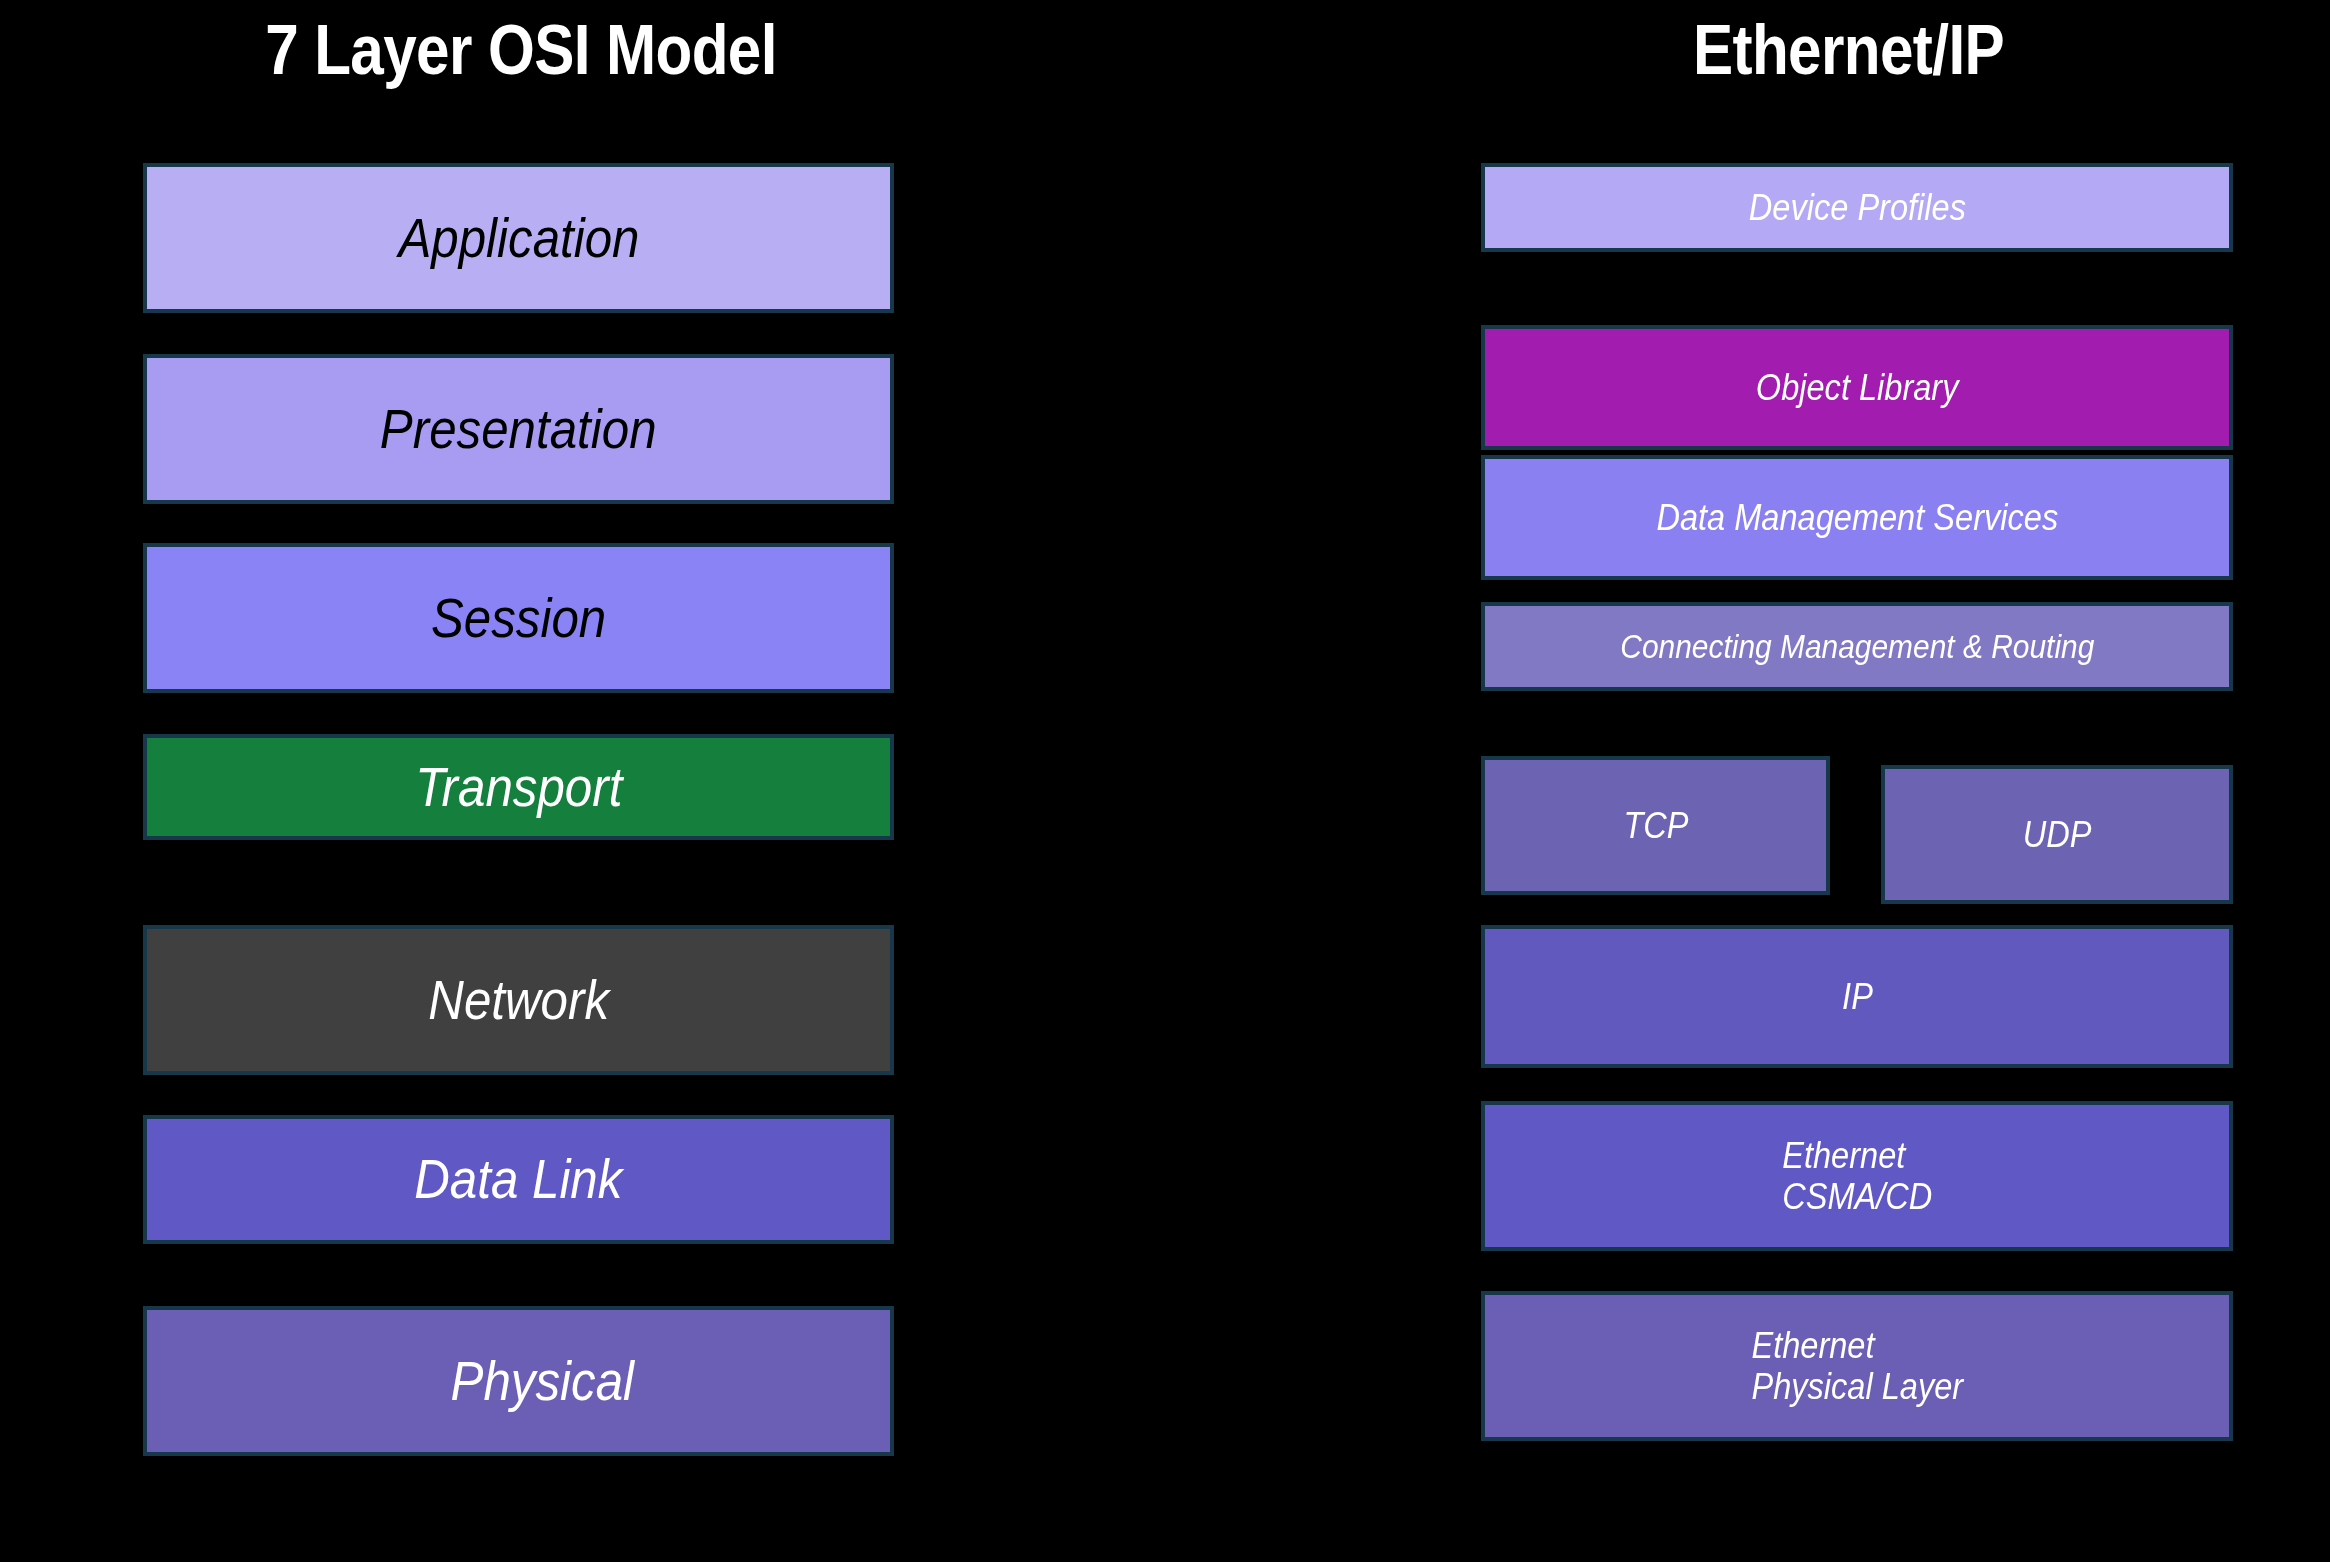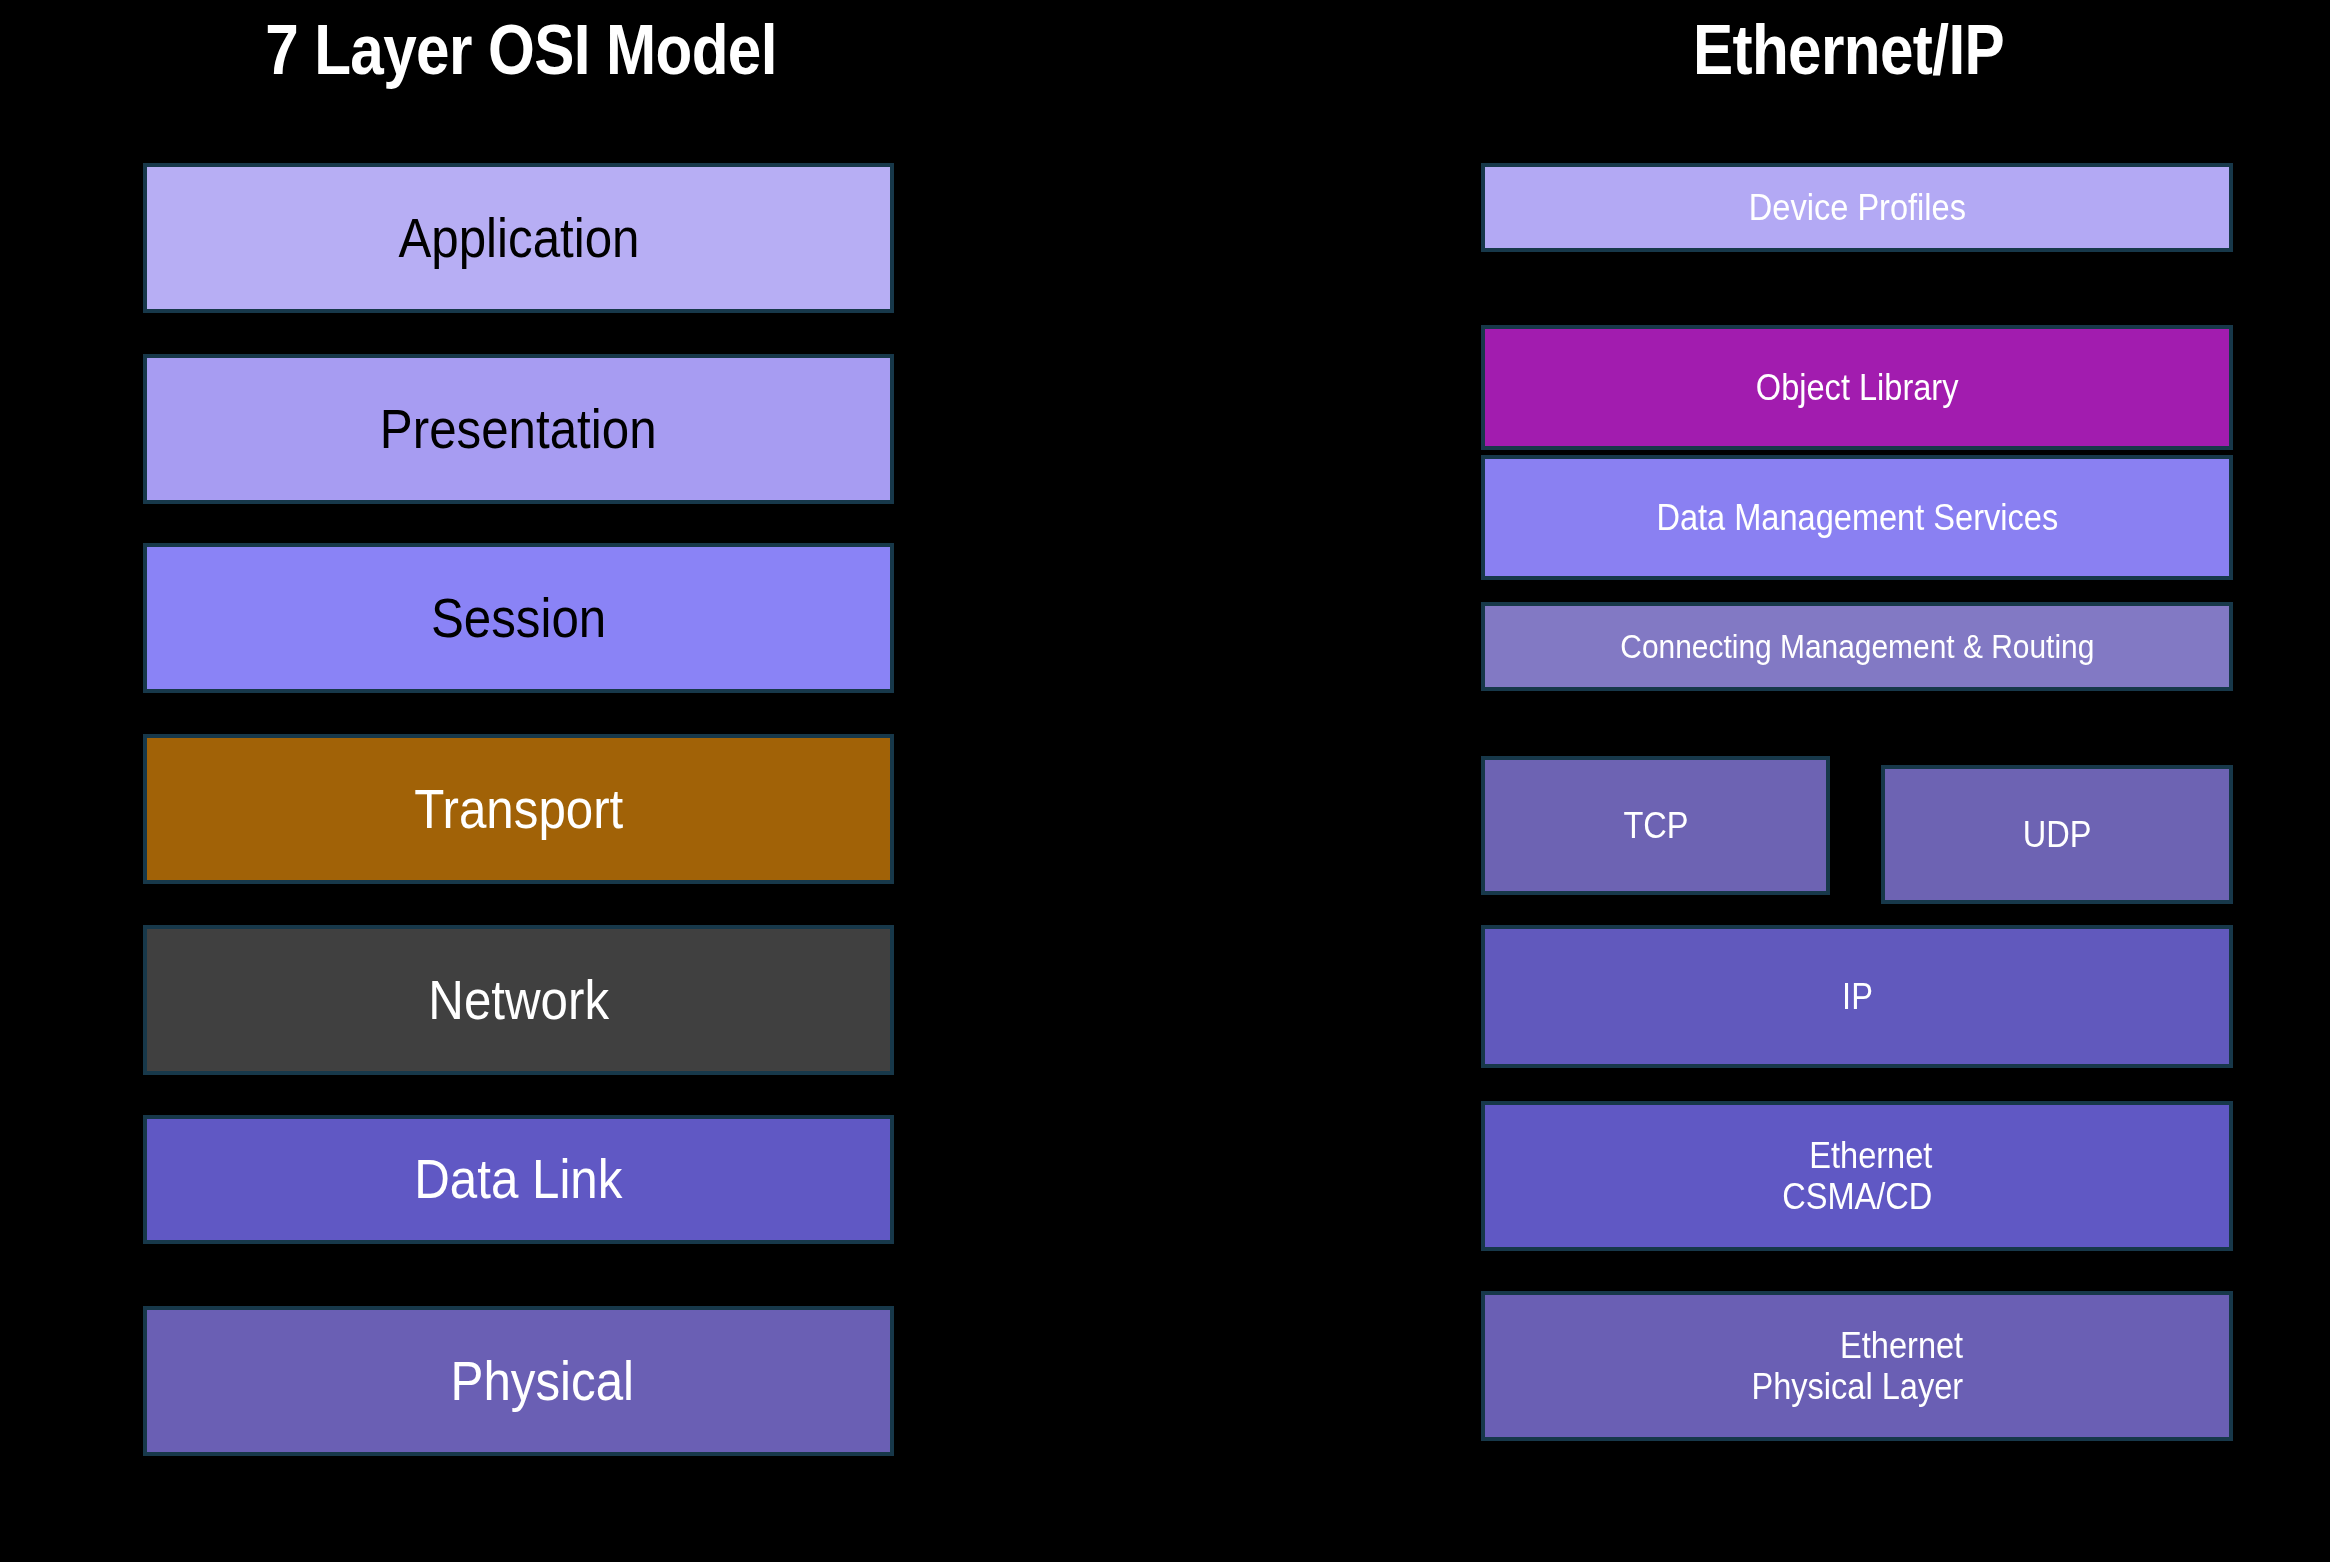--- a/index.html
+++ b/index.html
@@ -45,21 +45,22 @@
   #col-ethip   { left: 1481px; top: 163px;  width: 752px; }
 
   
   .layer-box {
     position: absolute;
     box-sizing: border-box;
     border: 4.4px solid #17384a;
     display: flex;
     align-items: center;
     justify-content: center;
-    text-align: right;
+    text-align: left;
+    font-style: italic;
   }
   .layer-label {
     display: block;
     line-height: 1.12;
     white-space: pre-line;
     transform: scaleX(0.88);
     font-weight: normal;
   }
 
   
@@ -80,21 +81,21 @@
   <div class="column" id="col-osi">
       <div class="layer-box osi" style="top: 0px; left: 0px; width: 751px; height: 150px; background: rgb(183, 174, 244); border-color: rgb(23, 56, 74);">
         <span class="layer-label" style="color: rgb(0, 0, 0);">Application</span>
       </div>
       <div class="layer-box osi" style="top: 191px; left: 0px; width: 751px; height: 150px; background: rgb(167, 156, 242); border-color: rgb(23, 56, 74);">
         <span class="layer-label" style="color: rgb(0, 0, 0);">Presentation</span>
       </div>
       <div class="layer-box osi" style="top: 380px; left: 0px; width: 751px; height: 150px; background: rgb(138, 131, 246); border-color: rgb(23, 56, 74);">
         <span class="layer-label" style="color: rgb(0, 0, 0);">Session</span>
       </div>
-      <div class="layer-box osi" style="top: 571px; left: 0px; width: 751px; height: 150px; background: #a16207; border-color: rgb(23, 56, 74);">
+      <div class="layer-box osi" style="top: 571px; left: 0px; width: 751px; height: 106px; background: #15803d; border-color: rgb(23, 56, 74);">
         <span class="layer-label" style="color: rgb(255, 255, 255);">Transport</span>
       </div>
       <div class="layer-box osi" style="top: 762px; left: 0px; width: 751px; height: 150px; background: #404040; border-color: rgb(23, 56, 74);">
         <span class="layer-label" style="color: rgb(255, 255, 255);">Network</span>
       </div>
       <div class="layer-box osi" style="top: 952px; left: 0px; width: 751px; height: 129px; background: rgb(96, 88, 196); border-color: rgb(23, 56, 74);">
         <span class="layer-label" style="color: rgb(255, 255, 255);">Data Link</span>
       </div>
       <div class="layer-box osi" style="top: 1143px; left: 0px; width: 751px; height: 150px; background: rgb(106, 95, 180); border-color: rgb(23, 56, 74); padding-left: 48px;">
         <span class="layer-label" style="color: rgb(255, 255, 255);">Physical</span>

